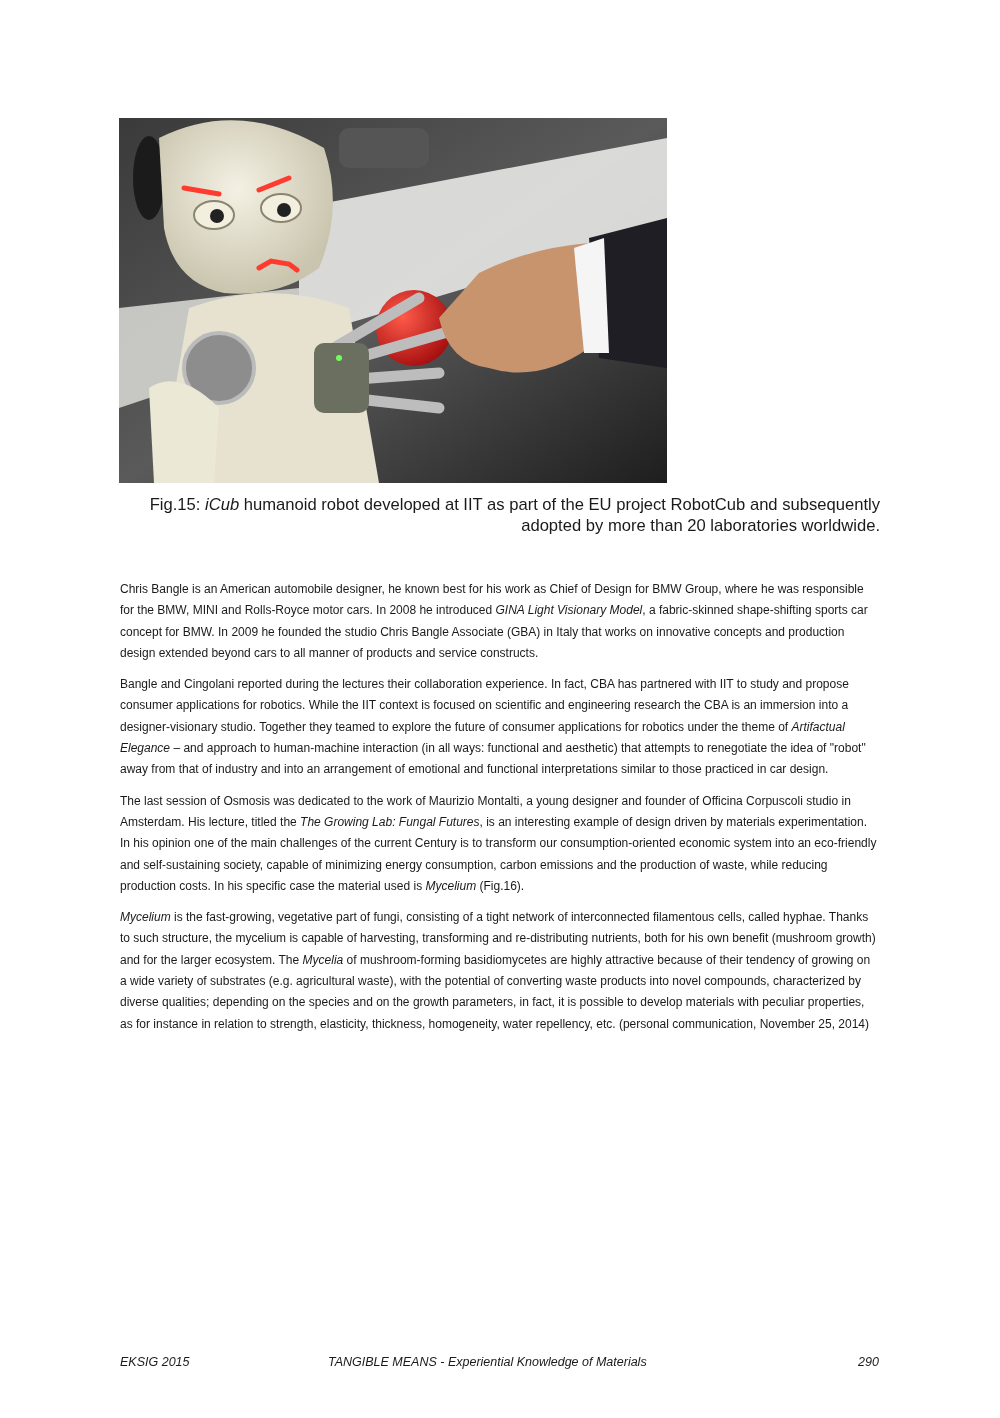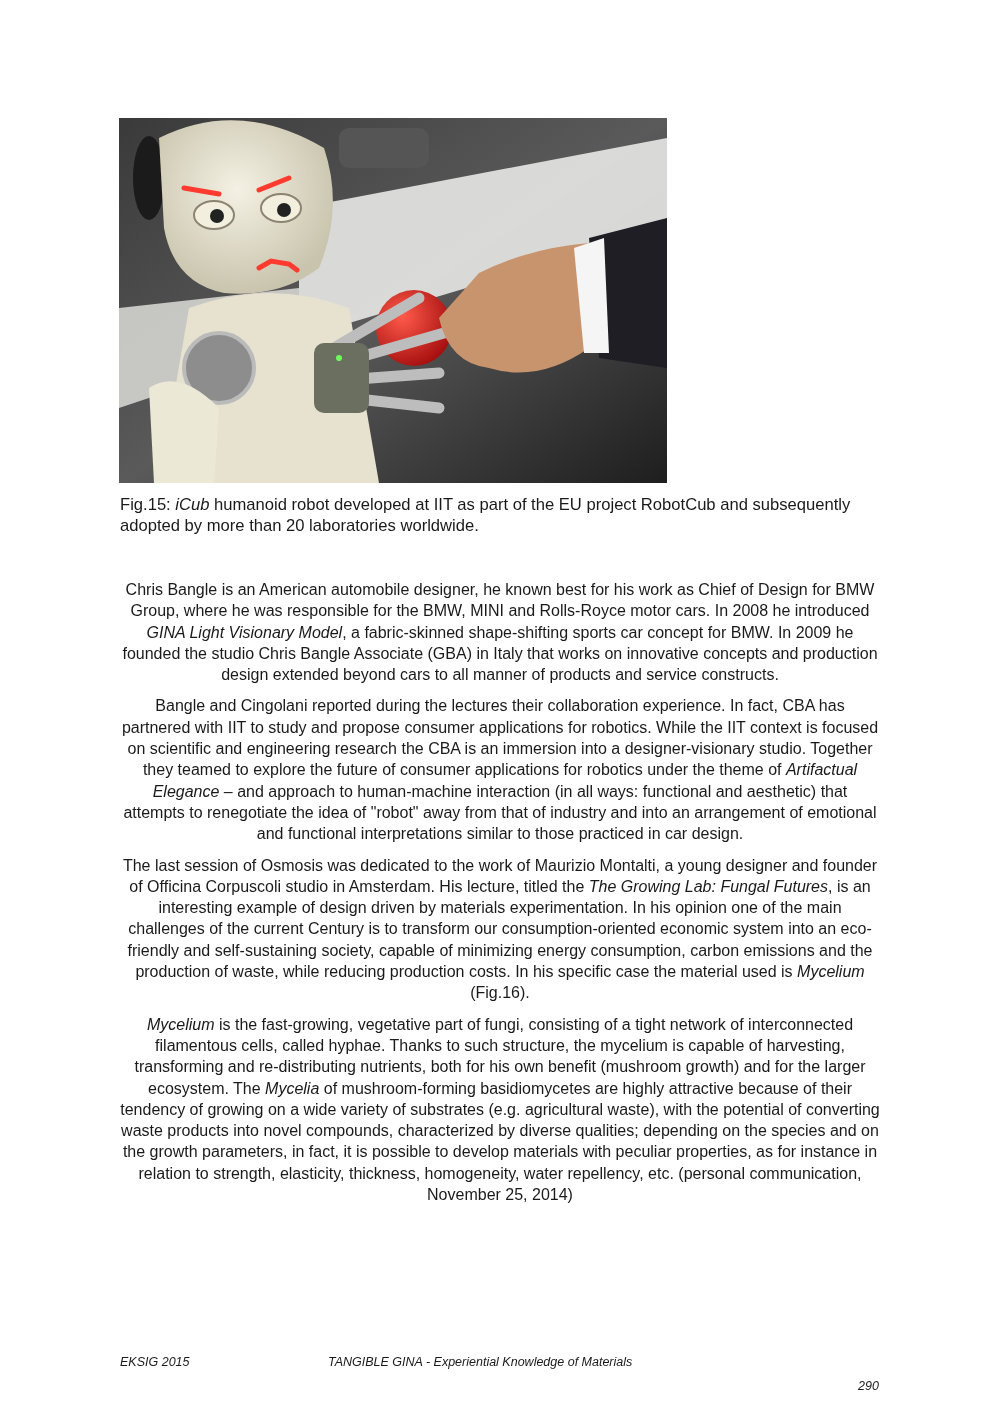--- a/index.html
+++ b/index.html
@@ -1,27 +1,27 @@
 <!DOCTYPE html>
 <html><head>
   <meta charset="utf-8">
   <style>
     html, body { margin: 0; padding: 0; background: #ffffff; }
     body { width: 1000px; height: 1418px; position: relative; overflow: hidden;
       font-family: "Liberation Sans", sans-serif; color: #1a1a1a; }
     .figure { position: absolute; left: 119px; top: 118px; width: 548px; height: 365px; overflow: hidden; background: #2a2a2a; }
     .figure svg { display: block; width: 100%; height: 100%; }
-    .caption { position: absolute; left: 120px; top: 494px; width: 760px; font-size: 16.6px; line-height: 21px; }
-    .body { position: absolute; left: 120px; top: 579px; width: 760px; font-size: 16px; line-height: 21.3px; text-align: center; }
+    .caption { position: absolute; left: 120px; top: 494px; width: 760px; font-size: 16.6px; line-height: 21px; text-align: right; }
+    .body { position: absolute; left: 120px; top: 579px; width: 760px; font-size: 12px; line-height: 21.3px; }
     .body p { margin: 0 0 10px 0; }
     .footer { position: absolute; top: 1355px; left: 0; width: 1000px; font-size: 12.5px; }
     .footer span { position: absolute; top: 0; white-space: nowrap; font-style: italic; }
     .f-left { left: 120px; }
     .f-center { left: 328px; }
-    .f-right { left: 858px; margin-top: 24px; }
+    .f-right { left: 858px; }
     em { font-style: italic; }
   </style>
 </head>
 <body>
 
 <div class="figure">
   <svg viewBox="0 0 548 365" preserveAspectRatio="none">
     <defs>
       <linearGradient id="bg" x1="0" y1="0" x2="1" y2="1">
         <stop offset="0" stop-color="#3a3a3a"></stop>
@@ -80,15 +80,15 @@
   <p>
     <span>The last session of Osmosis was dedicated to the work of Maurizio Montalti, a young designer and founder of Officina Corpuscoli studio in Amsterdam. His lecture, titled the </span><em>The Growing Lab: Fungal Futures</em><span>, is an interesting example of design driven by materials experimentation. In his opinion one of the main challenges of the current Century is to transform our consumption-oriented economic system into an eco-friendly and self-sustaining society, capable of minimizing energy consumption, carbon emissions and the production of waste, while reducing production costs. In his specific case the material used is </span><em>Mycelium</em><span> (Fig.16).</span>
   </p>
   <p>
     <em>Mycelium</em><span> is the fast-growing, vegetative part of fungi, consisting of a tight network of interconnected filamentous cells, called hyphae. Thanks to such structure, the mycelium is capable of harvesting, transforming and re-distributing nutrients, both for his own benefit (mushroom growth) and for the larger ecosystem. The </span><em>Mycelia</em><span> of mushroom-forming basidiomycetes are highly attractive because of their tendency of growing on a wide variety of substrates (e.g. agricultural waste), with the potential of converting waste products into novel compounds, characterized by diverse qualities; depending on the species and on the growth parameters, in fact, it is possible to develop materials with peculiar properties, as for instance in relation to strength, elasticity, thickness, homogeneity, water repellency, etc. (personal communication, November 25, 2014)</span>
   </p>
 </div>
 
 <div class="footer">
   <span class="f-left">EKSIG 2015</span>
-  <span class="f-center">TANGIBLE GINA - Experiential Knowledge of Materials</span>
+  <span class="f-center">TANGIBLE MEANS - Experiential Knowledge of Materials</span>
   <span class="f-right">290</span>
 </div>
 
 </body></html>

